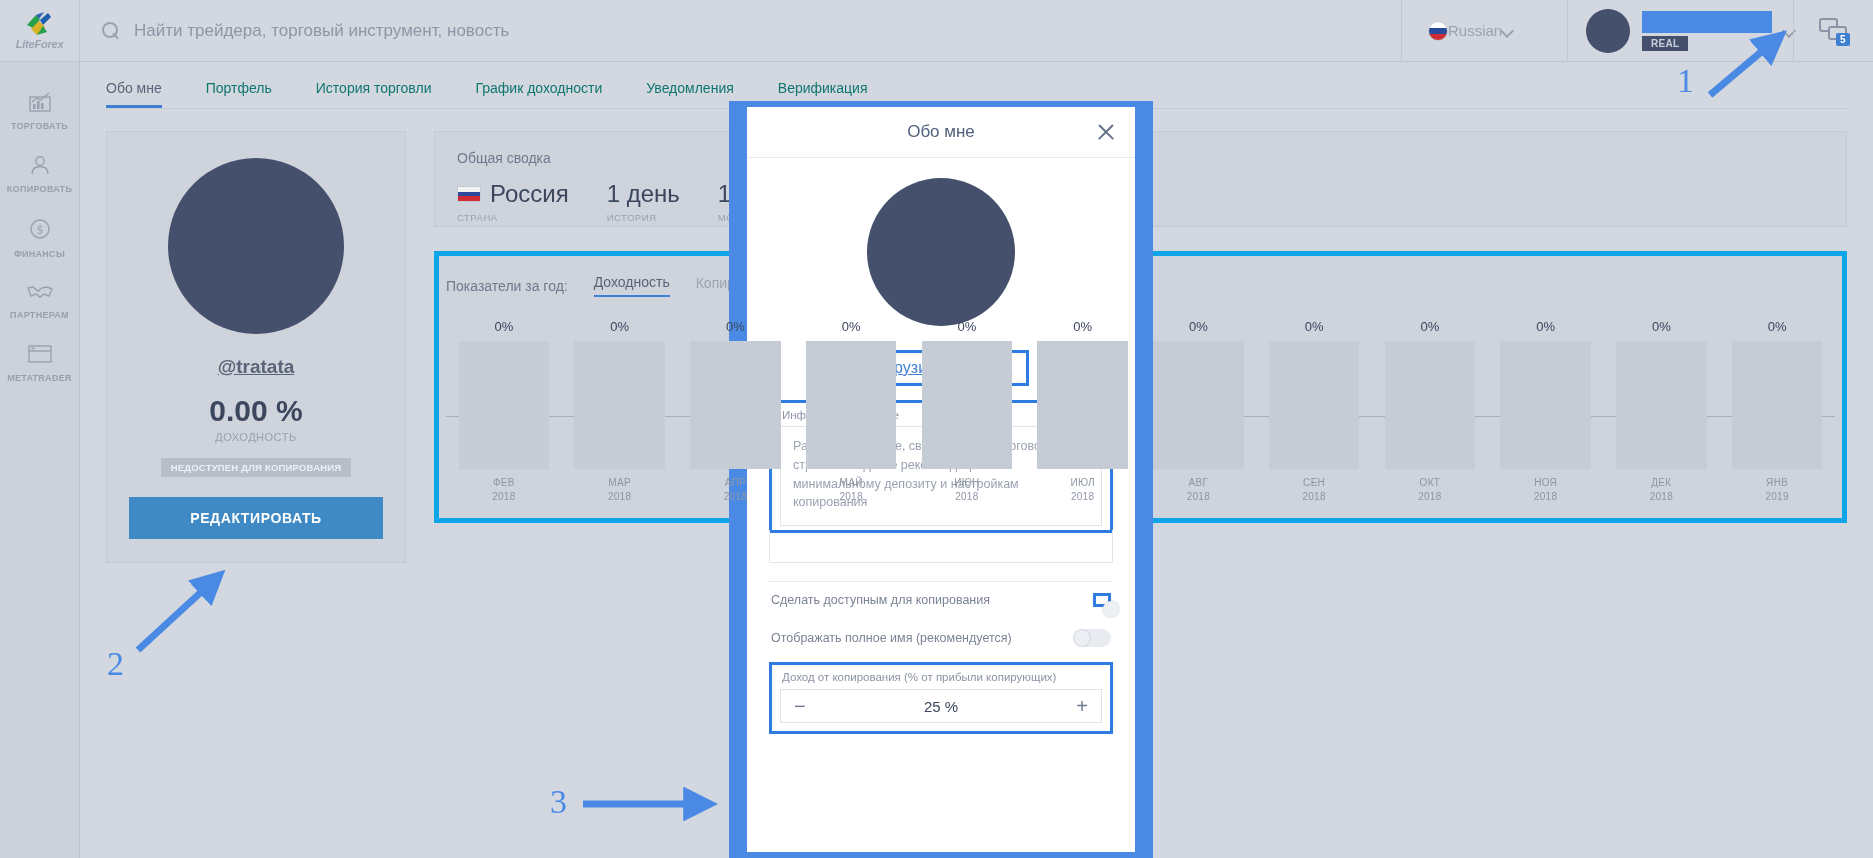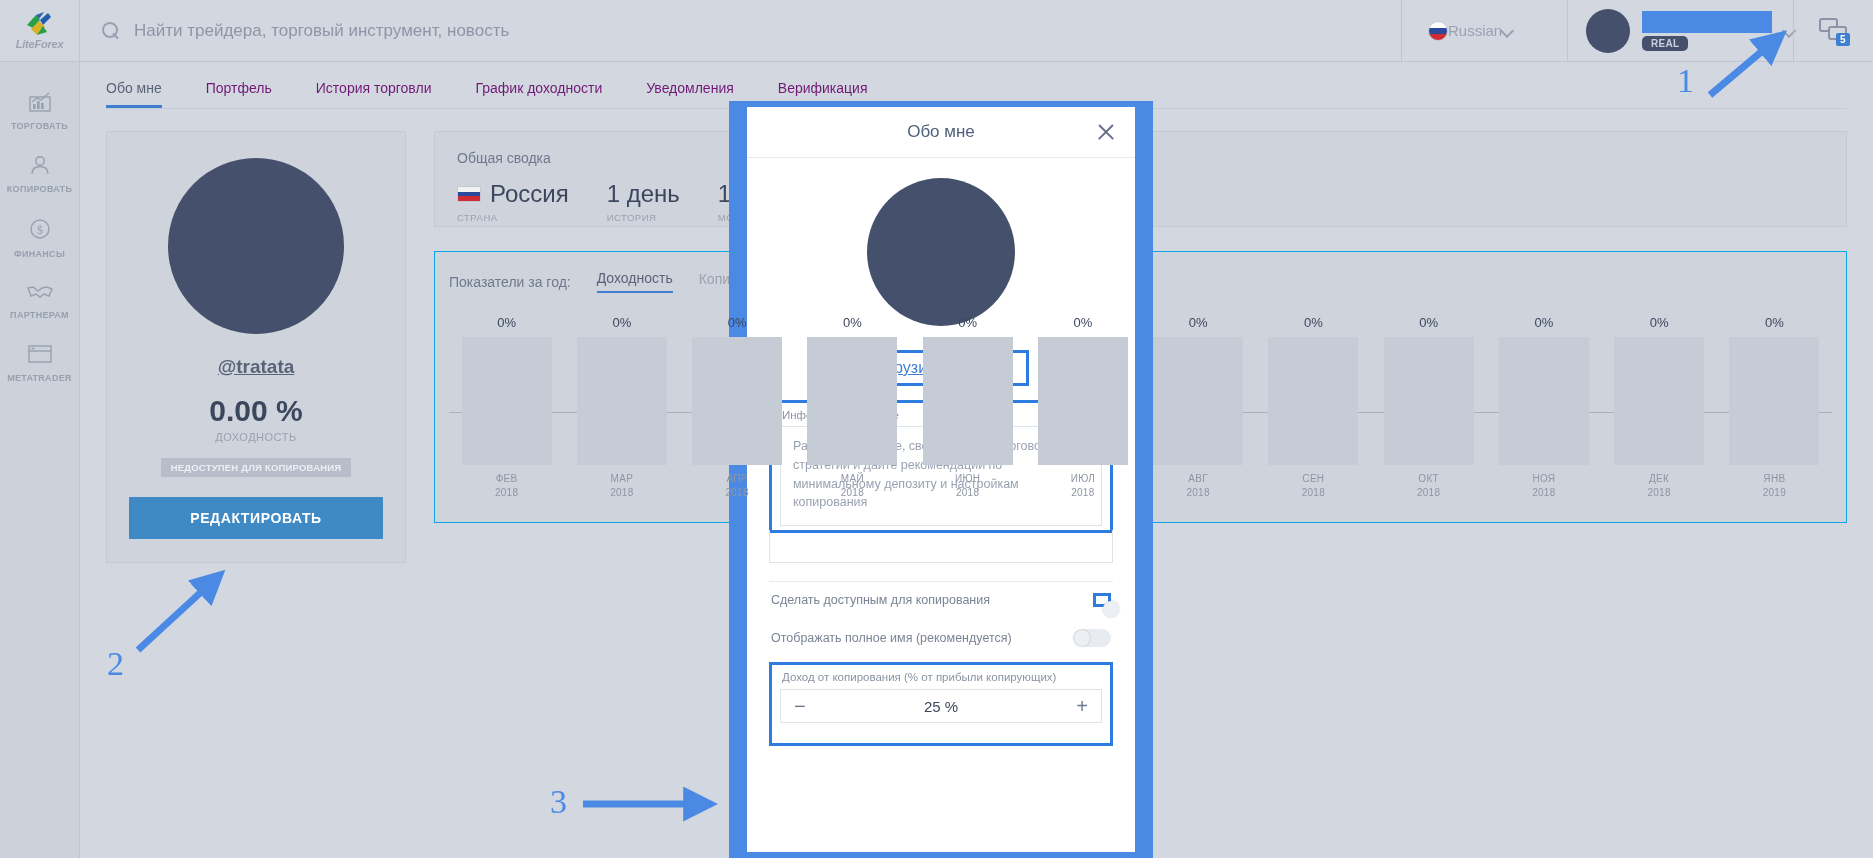--- a/index.html
+++ b/index.html
@@ -54,21 +54,21 @@
   }
   .acct-cell {
     width:226px;height:62px;display:flex;align-items:center;gap:12px;
     border-left:1px solid #c0c6d1;padding-left:18px;cursor:pointer;
   }
   .acct-avatar{width:44px;height:44px;border-radius:50%;background:#44506c;flex:0 0 44px;}
   .acct-info{display:flex;flex-direction:column;gap:3px;}
   .acct-redact{width:130px;height:22px;background:#4a8ae4;}
   .badge-real{
     background:#44506c;color:#c9cfdb;font-size:10px;font-weight:bold;
-    border-radius:5px;padding:2px 9px;letter-spacing:.3px;width:max-content;
+    border-radius:0;padding:2px 9px;letter-spacing:.3px;width:max-content;
   }
   .msg-cell{
     width:80px;height:62px;display:flex;align-items:center;justify-content:center;
     border-left:1px solid #c0c6d1;cursor:pointer;position:relative;
   }
   .msg-icon{position:relative;width:30px;height:26px;}
   .bubble{position:absolute;border:2px solid #8a94a6;border-radius:3px;}
   .bubble.b1{width:19px;height:14px;left:0;top:0;}
   .bubble.b2{width:19px;height:14px;left:9px;top:8px;background:#d2d7e0;}
   .msg-count{
@@ -85,21 +85,21 @@
     display:flex;flex-direction:column;align-items:center;gap:6px;
     padding:12px 2px;cursor:pointer;
   }
   .nav-label{font-size:9px;color:#97a0ae;letter-spacing:.3px;text-align:center;font-weight:600;}
   .nav-glyph{font-size:21px;line-height:1;color:#98a1af;}
 
   
   .content{position:absolute;top:62px;left:80px;width:1793px;height:796px;background:#d3d8e0;padding:18px 26px;}
   .page-title{font-size:22px;color:#5a6478;margin-bottom:14px;}
   .tabs{display:flex;gap:44px;border-bottom:1px solid #c6ccd6;padding-bottom:0;margin-bottom:22px;}
-  .tab{font-size:14px;color:#701a75;padding-bottom:9px;cursor:pointer;}
+  .tab{font-size:14px;color:#0f766e;padding-bottom:9px;cursor:pointer;}
   .tab.active{color:#5a6478;border-bottom:3px solid #3f7fd1;}
 
   .cols{display:flex;gap:28px;}
   .profile-card{
     width:300px;background:#ced3dc;border:1px solid #c4cad4;padding:26px 22px 22px;
     display:flex;flex-direction:column;align-items:center;height:432px;
   }
   .profile-avatar{width:176px;height:176px;border-radius:50%;background:#44506c;}
   .profile-handle{font-size:19px;color:#5a6478;margin-top:22px;font-weight:bold;text-decoration:underline;}
   .profile-pct{font-size:30px;color:#3c475e;font-weight:bold;margin-top:16px;}
@@ -119,21 +119,21 @@
     background:#ced3dc;border:1px solid #c4cad4;padding:18px 22px 20px;height:96px;
   }
   .panel-title{font-size:14px;color:#6f7a8d;margin-bottom:14px;}
   .stats{display:flex;gap:38px;align-items:flex-start;}
   .stat{display:flex;flex-direction:column;}
   .stat-top{display:flex;align-items:center;gap:9px;}
   .stat-val{font-size:24px;color:#3c475e;}
   .stat-label{font-size:9.5px;color:#99a2b0;letter-spacing:.5px;margin-top:4px;}
   .stat-flag{width:24px;height:16px;background:linear-gradient(to bottom,#f2f2f2 0 33%,#2b4a9b 33% 66%,#cf2b35 66% 100%);border:1px solid #c3c8d2;}
 
-  .chart-panel{background:#ced3dc;border:1px solid #0ea5e9;padding:18px 14px 14px;height:272px;}
+  .chart-panel{background:#ced3dc;border:5px solid #0ea5e9;padding:18px 7px 14px;height:272px;}
   .chart-head{display:flex;align-items:center;gap:26px;margin-bottom:6px;}
   .chart-head-label{font-size:14px;color:#6f7a8d;}
   .chart-tab{font-size:14px;color:#9aa3b1;cursor:pointer;padding-bottom:5px;}
   .chart-tab.active{color:#5a6478;border-bottom:2px solid #3f7fd1;}
   .chart{position:relative;display:flex;height:200px;align-items:flex-end;justify-content:space-between;padding-top:8px;}
   .chart-zero{position:absolute;left:0;right:0;top:113px;height:1px;background:#a9b1bd;}
   .bar-col{flex:1;display:flex;flex-direction:column;align-items:center;position:relative;z-index:2;}
   .bar-val{font-size:13px;color:#3c475e;margin-bottom:7px;}
   .bar-rect{width:78%;height:128px;background:#c6ccd6;}
   .bar-x{font-size:10px;color:#8d96a4;text-align:center;line-height:1.35;margin-top:7px;letter-spacing:.3px;}
@@ -182,21 +182,21 @@
   .modal-sep{width:100%;height:1px;background:#e6e9ee;margin-top:18px;}
   .toggle-row{
     width:100%;display:flex;align-items:center;justify-content:space-between;
     padding:11px 2px;
   }
   .toggle-label{font-size:12.5px;color:#7b8494;}
   .switch{width:38px;height:18px;border-radius:10px;background:#e8ebf0;position:relative;cursor:pointer;}
   .switch::after{content:"";position:absolute;left:1px;top:1px;width:16px;height:16px;border-radius:50%;background:#eceff3;box-shadow:0 0 2px rgba(0,0,0,.25);}
   .switch-hl{border:3px solid #2f7ce0;padding:4px 6px;}
 
-  .income-hl{width:100%;border:3px solid #2f7ce0;padding:6px 8px 20px;margin-top:4px;}
+  .income-hl{width:100%;border:3px solid #2f7ce0;padding:6px 8px 8px;margin-top:4px;}
   .income-label{font-size:11.5px;color:#8b93a3;padding:0 2px 6px;}
   .stepper{
     width:100%;height:34px;border:1px solid #dfe3ea;display:flex;align-items:center;
     justify-content:space-between;padding:0 13px;
   }
   .step-btn{font-size:20px;color:#6d7a91;cursor:pointer;line-height:1;user-select:none;}
   .step-val{font-size:15px;color:#3c475e;}
 
   .modal-foot{
     padding:16px 22px 20px;border-top:1px solid #e6e9ee;

